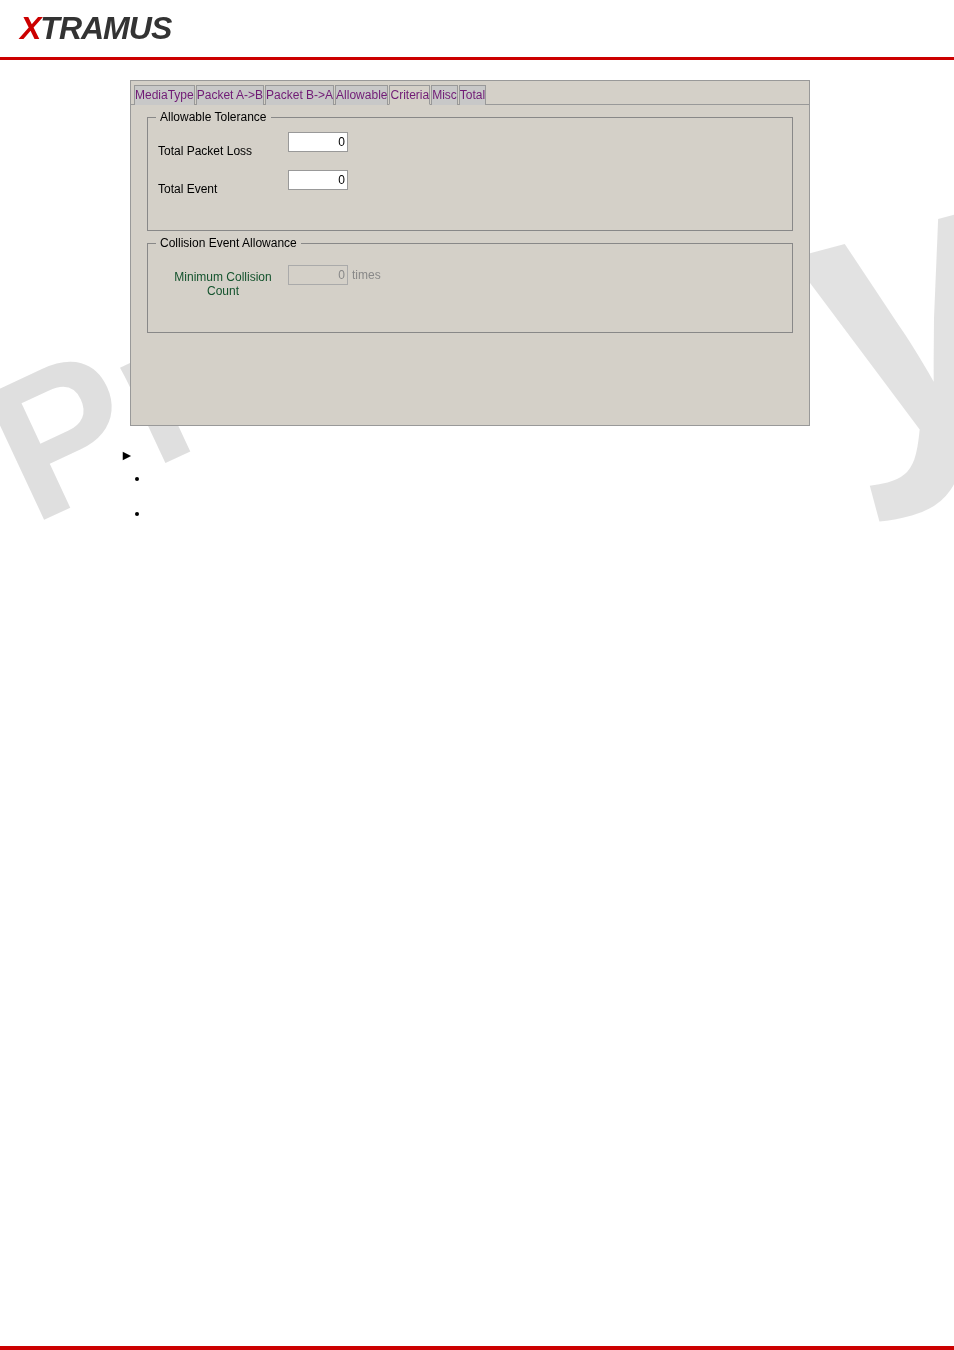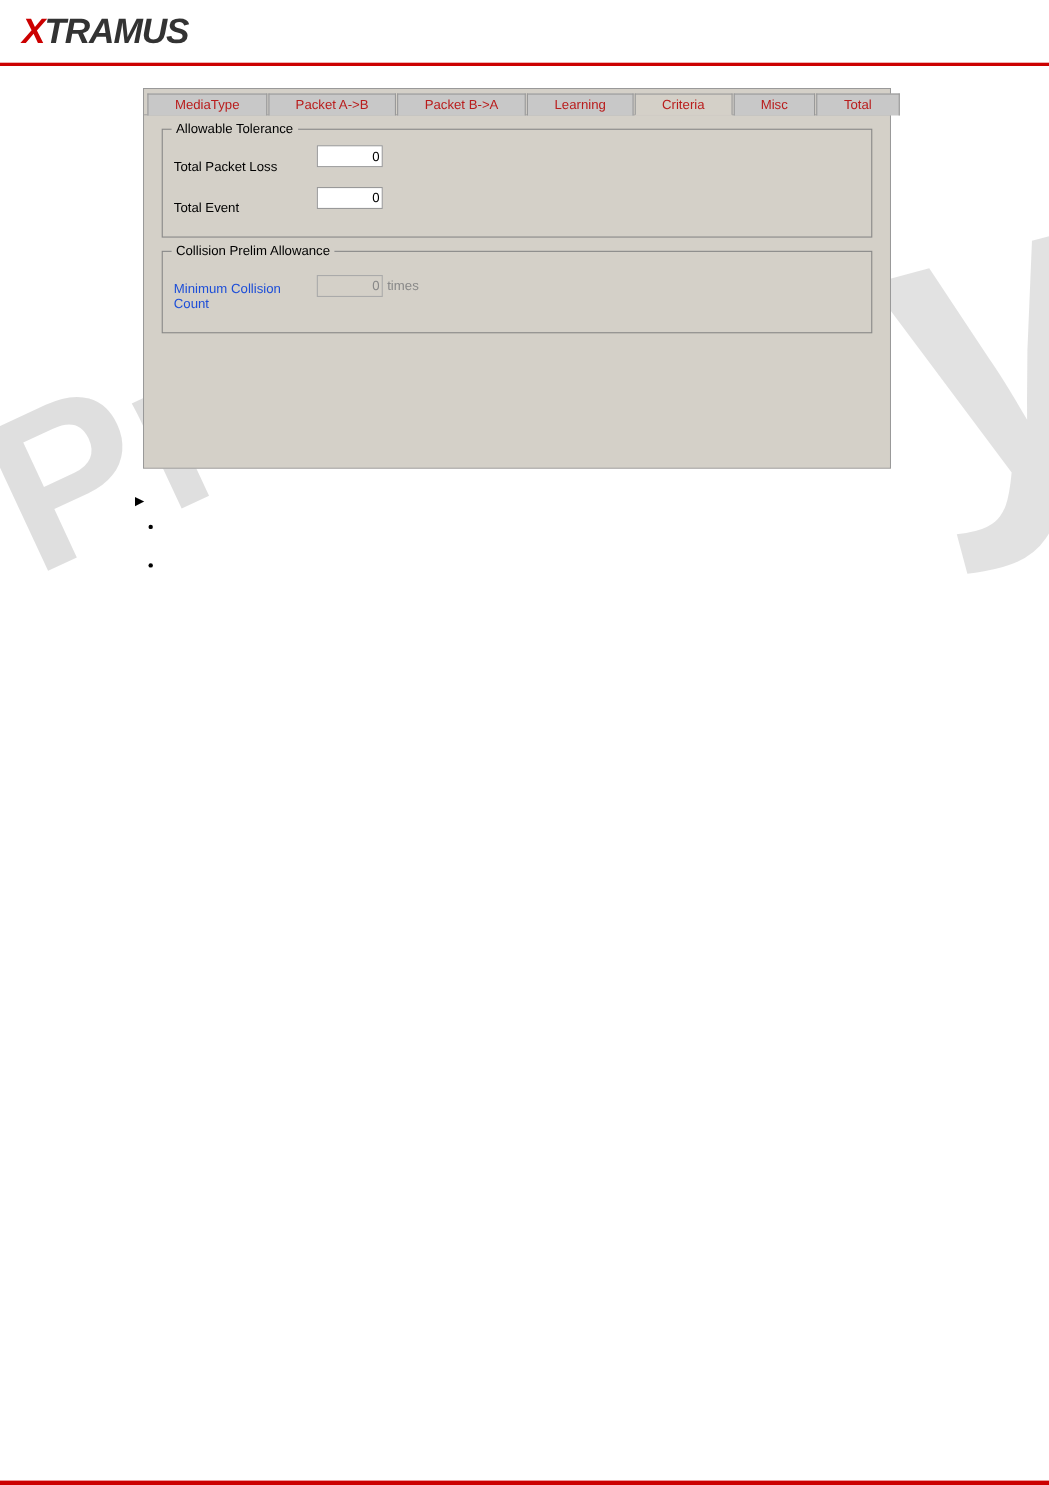--- a/index.html
+++ b/index.html
@@ -58,27 +58,27 @@
     
     .tab-bar {
       display: flex;
       background: #d4d0c8;
       border-bottom: 1px solid #999;
       padding: 3px 3px 0 3px;
       gap: 1px;
     }
 
     .tab {
-      padding: 2px 24px;
+      padding: 2px 0;
       background: #d4d0c8;
       border: 1px solid #999;
       border-bottom: none;
       cursor: pointer;
       font-size: 12px;
-      color: #b91c1c;
+      color: #701a75;
       white-space: nowrap;
       position: relative;
       top: 1px;
     }
 
     .tab.active {
       background: #d4d0c8;
       border-bottom: 1px solid #d4d0c8;
       font-weight: normal;
       z-index: 1;
@@ -91,21 +91,21 @@
     
     .tab-content {
       padding: 12px 16px;
       background: #d4d0c8;
       min-height: 320px;
     }
 
     
     .group-box {
       border: 1px solid #888;
-      padding: 8px 10px 13px 10px;
+      padding: 8px 10px 28px 10px;
       margin-bottom: 12px;
       position: relative;
       background: #d4d0c8;
     }
 
     .group-box-legend {
       position: absolute;
       top: -8px;
       left: 8px;
       background: #d4d0c8;
@@ -123,21 +123,22 @@
 
     .form-label {
       font-size: 12px;
       color: #000;
       width: 130px;
       flex-shrink: 0;
       margin-top: 18px;
     }
 
     .form-label.disabled {
-      color: #1d4ed8;
+      color: #14532d;
+      text-align: center;
     }
 
     .form-input {
       width: 60px;
       height: 20px;
       border: 1px solid #999;
       background: #fff;
       font-size: 12px;
       text-align: right;
       padding-right: 2px;
@@ -242,21 +243,21 @@
 <div class="right-watermark">y</div>
 
 <div class="main-content">
 
   <div class="tab-panel">
 
     <div class="tab-bar">
       <div class="tab">MediaType</div>
       <div class="tab">Packet A-&gt;B</div>
       <div class="tab">Packet B-&gt;A</div>
-      <div class="tab">Learning</div>
+      <div class="tab">Allowable</div>
       <div class="tab active">Criteria</div>
       <div class="tab">Misc</div>
       <div class="tab">Total</div>
     </div>
 
     <div class="tab-content">
 
       <div class="group-box">
         <span class="group-box-legend">Allowable Tolerance</span>
 
@@ -265,21 +266,21 @@
           <input class="form-input" type="text" value="0" style="">
         </div>
 
         <div class="form-row">
           <span class="form-label">Total Event</span>
           <input class="form-input" type="text" value="0" style="">
         </div>
       </div>
 
       <div class="group-box">
-        <span class="group-box-legend">Collision Prelim Allowance</span>
+        <span class="group-box-legend">Collision Event Allowance</span>
 
         <div class="form-row">
           <span class="form-label disabled">Minimum Collision Count</span>
           <input class="form-input disabled" type="text" value="0" disabled="" style="">
           <span class="form-suffix">times</span>
         </div>
       </div>
 
     </div>
   </div>

